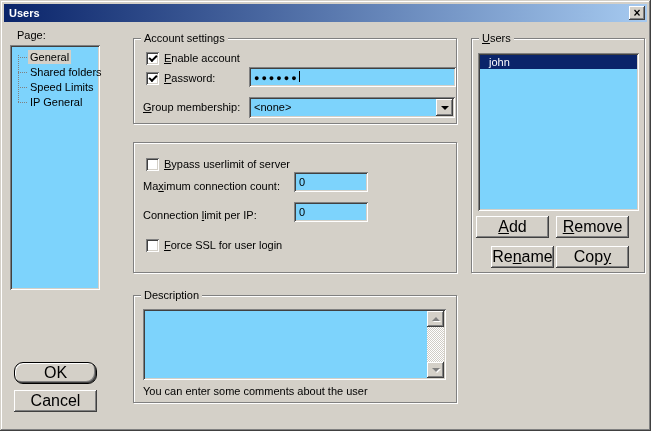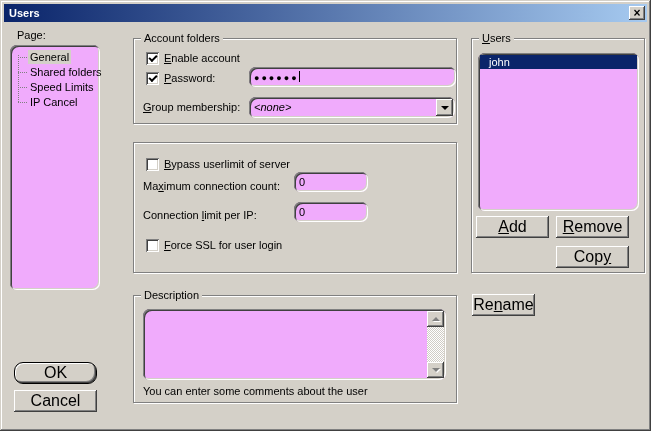--- a/index.html
+++ b/index.html
@@ -26,24 +26,23 @@
     background:#d4d0c8; border:0; cursor:default;
     box-shadow: inset -1px -1px 0 #404040, inset 1px 1px 0 #ffffff,
                 inset -2px -2px 0 #808080, inset 2px 2px 0 #d4d0c8;
     font-family:"Liberation Sans", sans-serif;
   }
   .close-btn span { display:block; line-height:12px; font-size:12px; font-weight:bold; text-align:center; }
 
   .lbl { position:absolute; font-size:11px; line-height:13px; white-space:nowrap; }
 
   .sunken {
-    background:#f0abfc;
+    background:#7dd3fc;
     box-shadow: inset 1px 1px 0 #808080, inset -1px -1px 0 #ffffff,
                 inset 2px 2px 0 #404040, inset -2px -2px 0 #d4d0c8;
-    border-radius: 7px;
   }
 
   .btn {
     position:absolute; background:#d4d0c8; border:0; cursor:default;
     font-family:"Liberation Sans", sans-serif; font-size:16px; color:#000;
     box-shadow: inset -1px -1px 0 #404040, inset 1px 1px 0 #ffffff,
                 inset -2px -2px 0 #808080, inset 2px 2px 0 #d4d0c8;
   }
   .btn.default { border:1px solid #000; }
 
@@ -73,21 +72,21 @@
   .checkbox.checked::after {
     content:""; position:absolute; left:3px; top:3px; width:6px; height:3px;
     border-left:2px solid #000; border-bottom:2px solid #000;
     transform:rotate(-45deg);
   }
 
   .input { position:absolute; line-height:16px; padding:2px 0 0 5px; white-space:nowrap; overflow:hidden; }
   .pwd-dots { font-size:9px; letter-spacing:2px; }
   .caret { display:inline-block; width:1px; height:11px; background:#000; vertical-align:-1px; }
 
-  .combo { position:absolute; line-height:17px; padding:2px 0 0 5px;font-style:italic; }
+  .combo { position:absolute; line-height:17px; padding:2px 0 0 5px; }
   .combo-btn {
     position:absolute; top:2px; right:2px; bottom:2px; width:17px; background:#d4d0c8;
     box-shadow: inset -1px -1px 0 #404040, inset 1px 1px 0 #ffffff,
                 inset -2px -2px 0 #808080, inset 2px 2px 0 #d4d0c8;
     display:flex; align-items:center; justify-content:center;
   }
   .arrow-down-black { width:0; height:0; border-left:4px solid transparent; border-right:4px solid transparent; border-top:4px solid #000; }
 
   
   .textarea { position:absolute; }
@@ -135,26 +134,26 @@
     <div class="tree-row">
       <span class="tree-stub"></span>
       <span class="tree-label">Shared folders</span>
     </div>
     <div class="tree-row">
       <span class="tree-stub"></span>
       <span class="tree-label">Speed Limits</span>
     </div>
     <div class="tree-row">
       <span class="tree-stub"></span>
-      <span class="tree-label">IP Cancel</span>
+      <span class="tree-label">IP General</span>
     </div>
   </div>
 
   <div class="groupbox" style="left:133px; top:38px; width:324px; height:86px;">
-    <span class="legend">Account folders</span>
+    <span class="legend">Account settings</span>
     <span class="checkbox checked" style="left:12px; top:13px;"></span>
     <span class="lbl" style="left:30px; top:13px;"><u>E</u>nable account</span>
     <span class="checkbox checked" style="left:12px; top:33px;"></span>
     <span class="lbl" style="left:30px; top:33px;"><u>P</u>assword:</span>
     <div class="sunken input" style="left:115px; top:28px; width:207px; height:20px;">
       <span class="pwd-dots">●●●●●●</span><span class="caret"></span>
     </div>
     <span class="lbl" style="left:9px; top:62px;"><u>G</u>roup membership:</span>
     <div class="sunken combo" style="left:115px; top:58px; width:206px; height:21px;">
       <span>&lt;none&gt;</span>
@@ -191,20 +190,20 @@
     <span class="lbl" style="left:9px; top:89px;">You can enter some comments about the user</span>
   </div>
 
   <div class="groupbox" style="left:471px; top:38px; width:174px; height:235px;">
     <span class="legend"><u>U</u>sers</span>
     <div class="sunken userlist">
       <div class="user-item selected">john</div>
     </div>
     <button class="btn" style="left:4px; top:177px; width:73px; height:22px;"><u>A</u>dd</button>
     <button class="btn" style="left:84px; top:177px; width:73px; height:22px;"><u>R</u>emove</button>
-    <button class="btn" style="left:0; top:207px; width:63px; height:22px;margin-top:48px;">Re<u>n</u>ame</button>
+    <button class="btn" style="left:19px; top:207px; width:63px; height:22px;">Re<u>n</u>ame</button>
     <button class="btn" style="left:84px; top:207px; width:73px; height:22px;">Cop<u>y</u></button>
   </div>
 
   <button class="btn default" style="left:14px; top:362px; width:83px; height:22px;border-radius:9px;">OK</button>
   <button class="btn" style="left:14px; top:390px; width:83px; height:22px;">Cancel</button>
 
 </div>
 
 </body></html>

